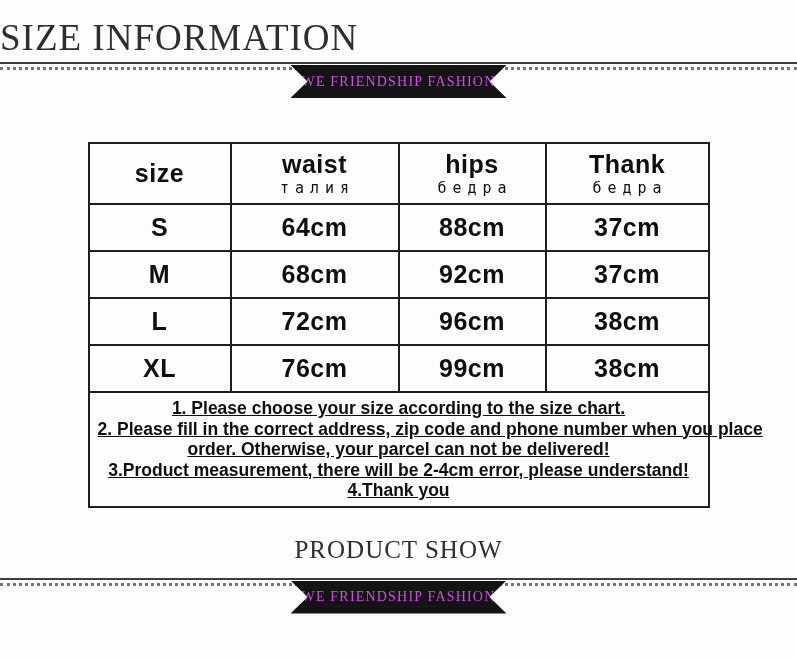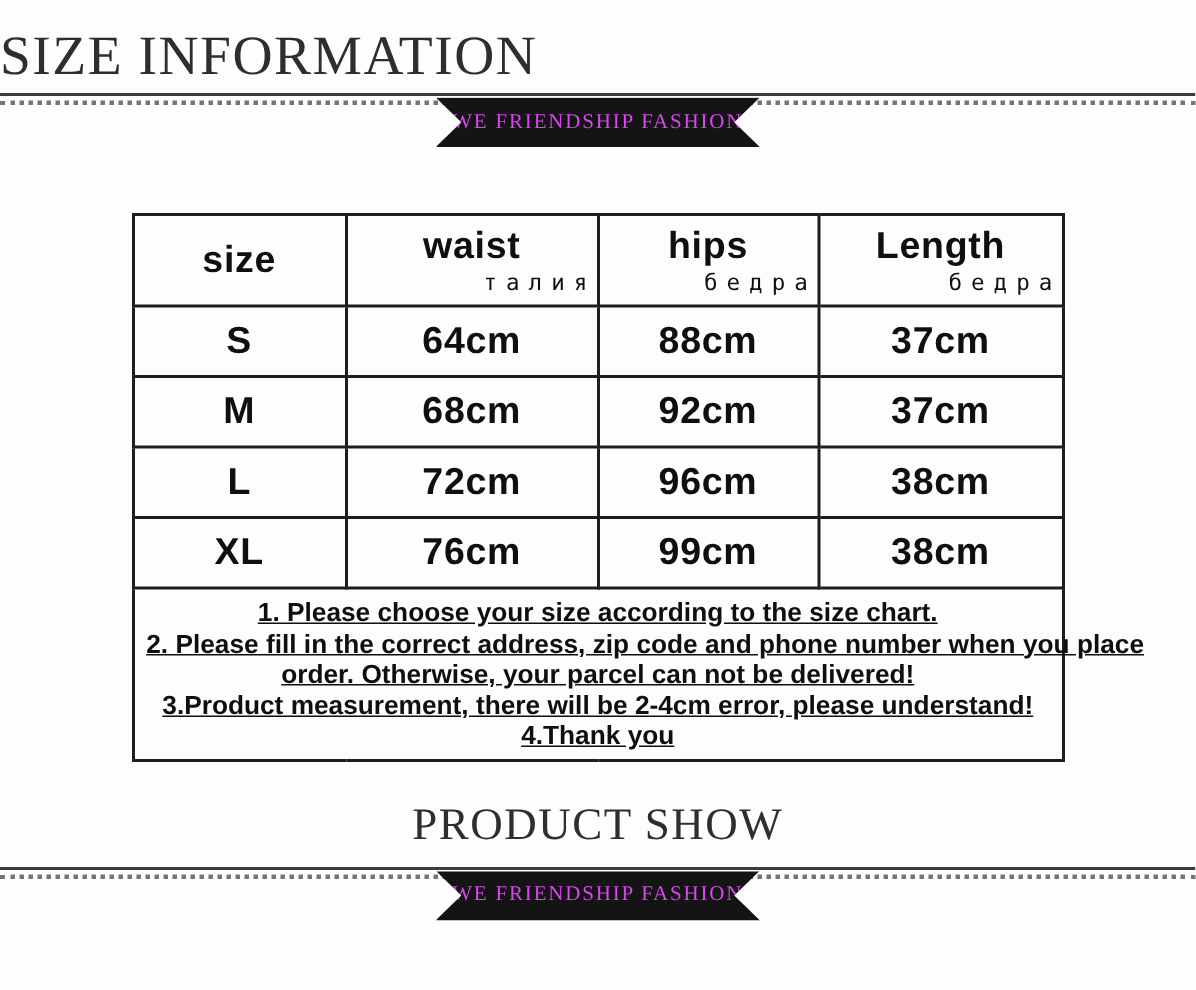--- a/index.html
+++ b/index.html
@@ -25,21 +25,21 @@
     letter-spacing: 1px;
     color: #2e2e2e;
   }
   .footer-title {
     margin: 0;
     padding-top: 23px;
     height: 68px;
     text-align: center;
     font-family: "Liberation Serif", serif;
     font-weight: 400;
-    font-size: 30px;
+    font-size: 25px;
     line-height: 38px;
     letter-spacing: 1px;
     color: #2e2e2e;
   }
 
   
   .banner-block { position: relative; height: 40px; width: 100%; }
   .divider { position: absolute; top: 2px; left: 0; width: 100%; }
   .line-solid { border-top: 2px solid #3d3d3d; }
   .line-dotted { margin-top: 3px; border-top: 3px dotted #757575; }
@@ -86,21 +86,20 @@
     letter-spacing: 0.5px;
   }
   .col-ru {
     font-family: "DejaVu Sans Mono", monospace;
     font-size: 15px;
     font-weight: 500;
     letter-spacing: 6px;
     text-indent: 6px;
     margin-top: 1px;
     min-height: 0;
-    text-align: right;
   }
   .size-table td.data-cell {
     height: 47px;
     font-size: 25px;
     font-weight: 700;
     letter-spacing: 0.5px;
   }
   td.notes-cell { height: 111px; padding: 5px 8px; }
   .note-line {
     font-size: 17.5px;
@@ -144,21 +143,21 @@
         </th>
         <th>
           <div class="col-en">waist</div>
           <div class="col-ru">талия</div>
         </th>
         <th>
           <div class="col-en">hips</div>
           <div class="col-ru">бедра</div>
         </th>
         <th>
-          <div class="col-en">Length</div>
+          <div class="col-en">Thank</div>
           <div class="col-ru">бедра</div>
         </th>
       </tr>
     </thead>
     <tbody>
       <tr>
         <td class="data-cell">S</td>
         <td class="data-cell">64cm</td>
         <td class="data-cell">88cm</td>
         <td class="data-cell">37cm</td>

